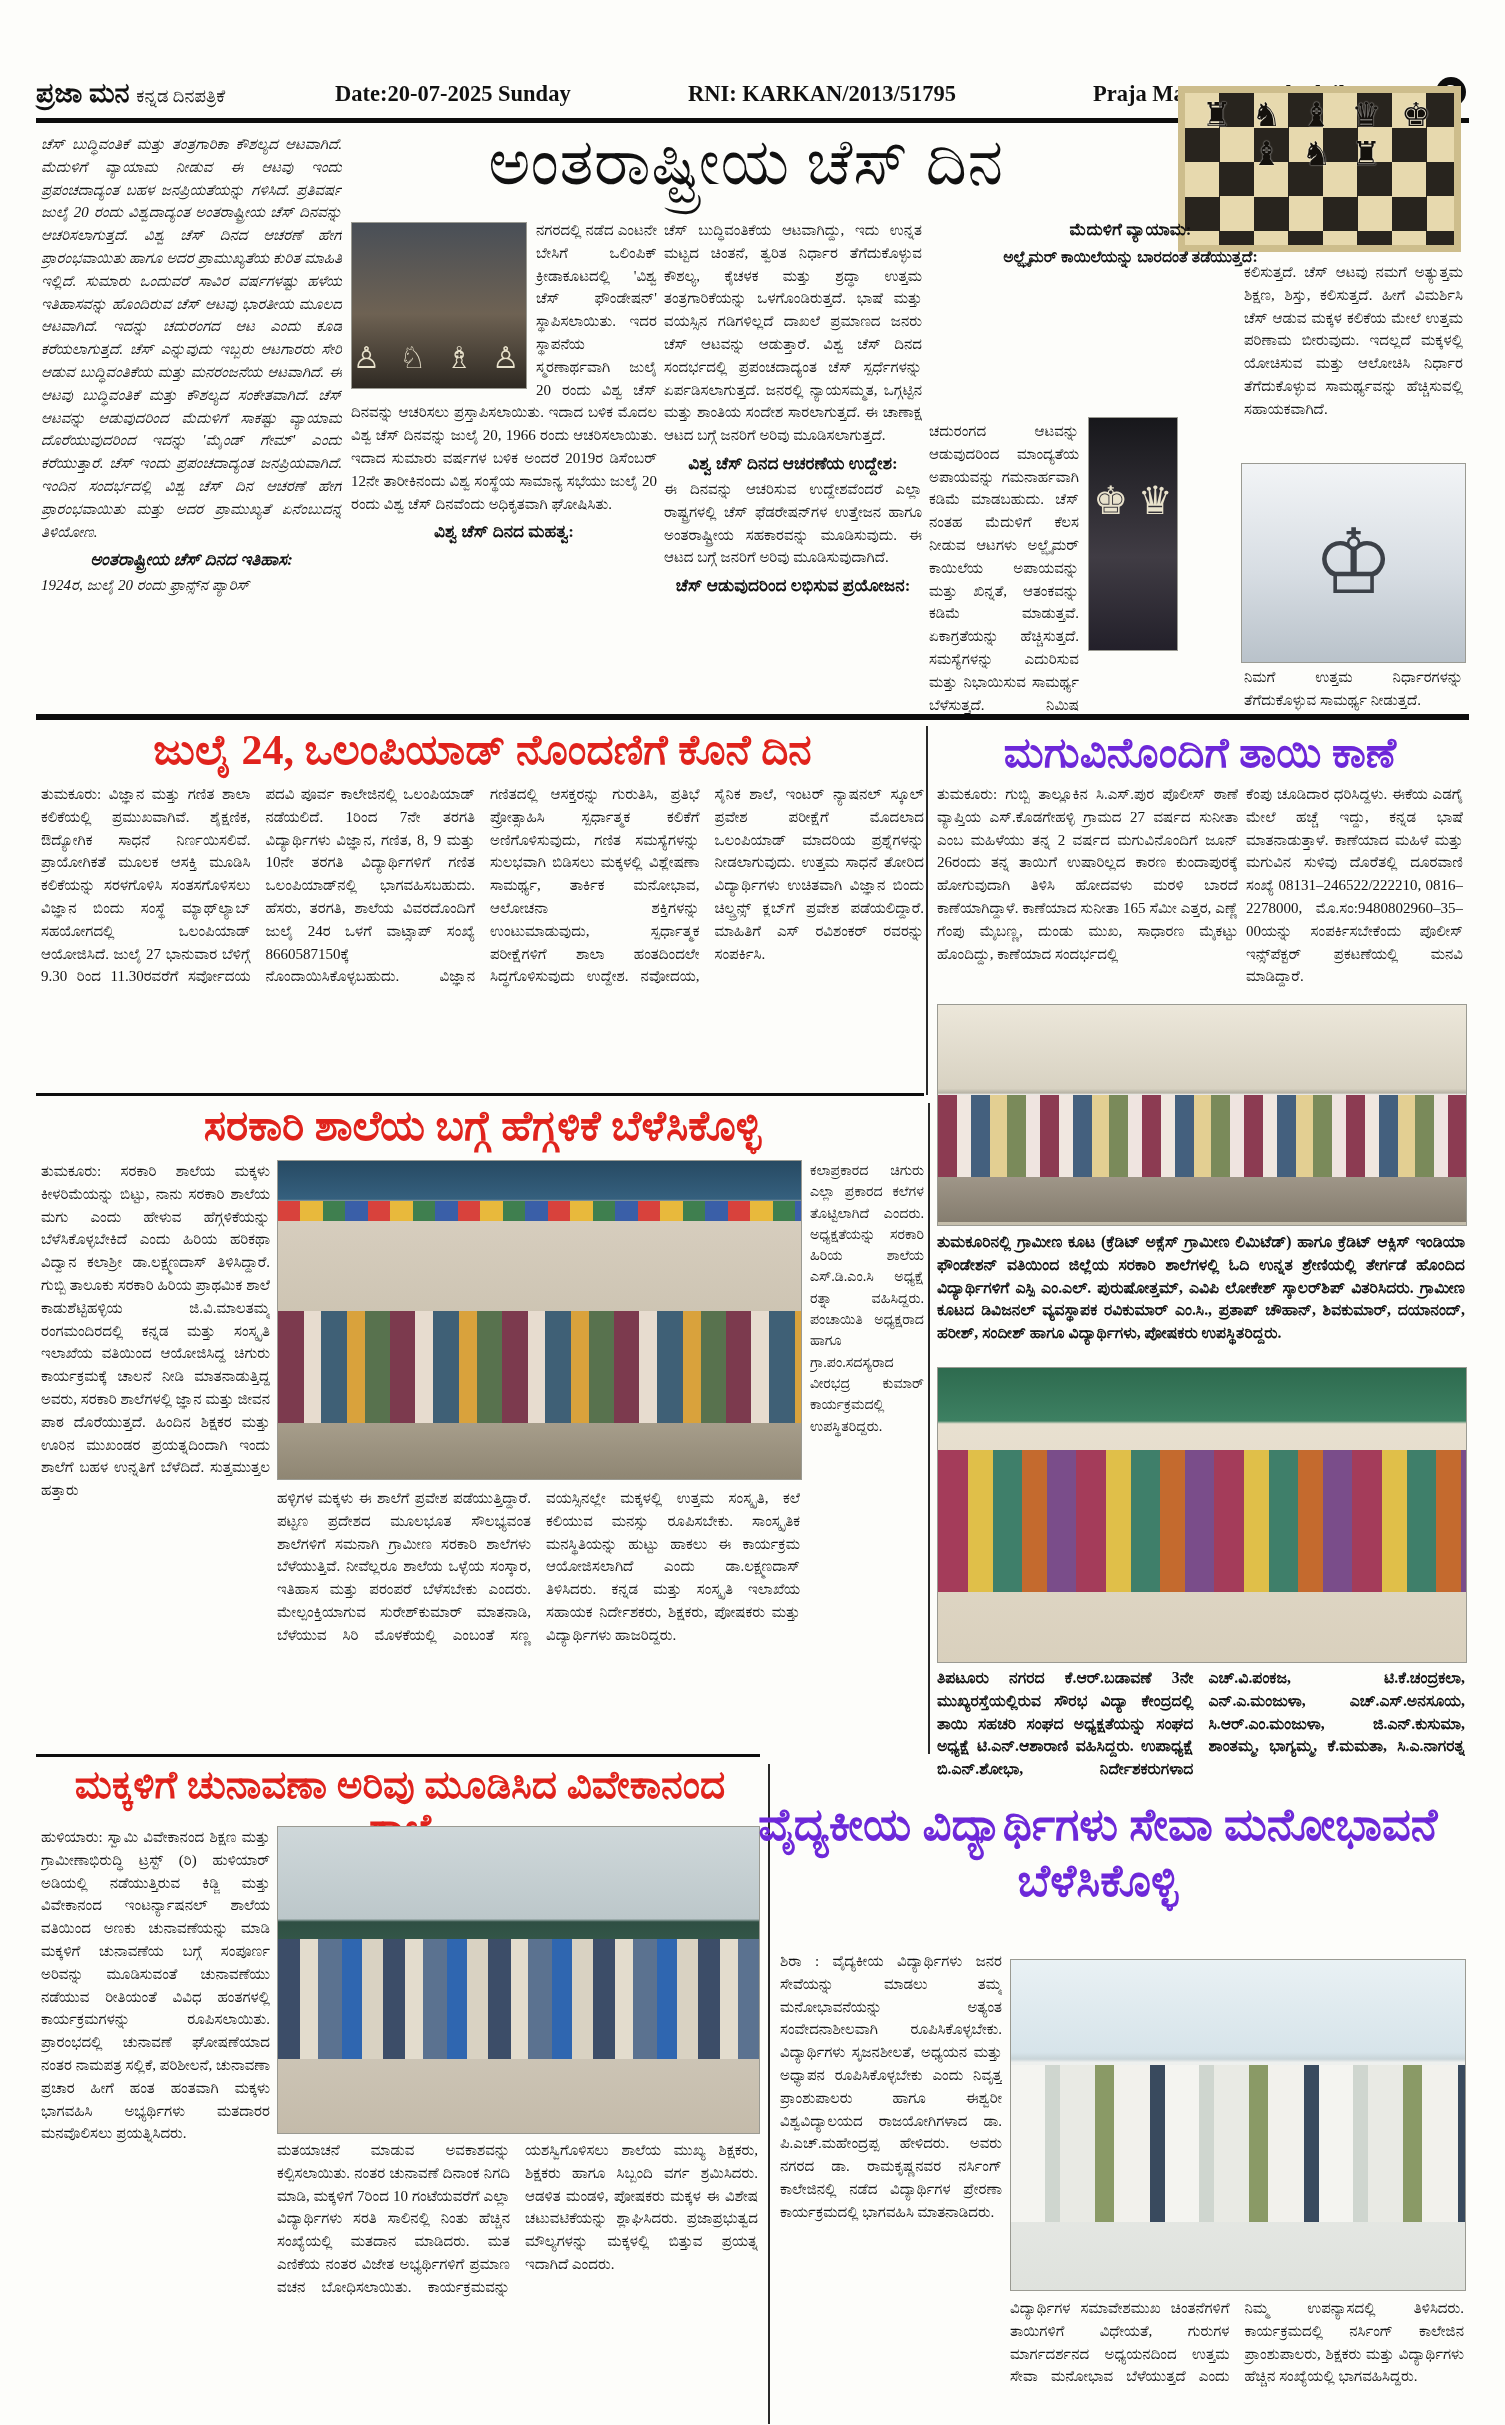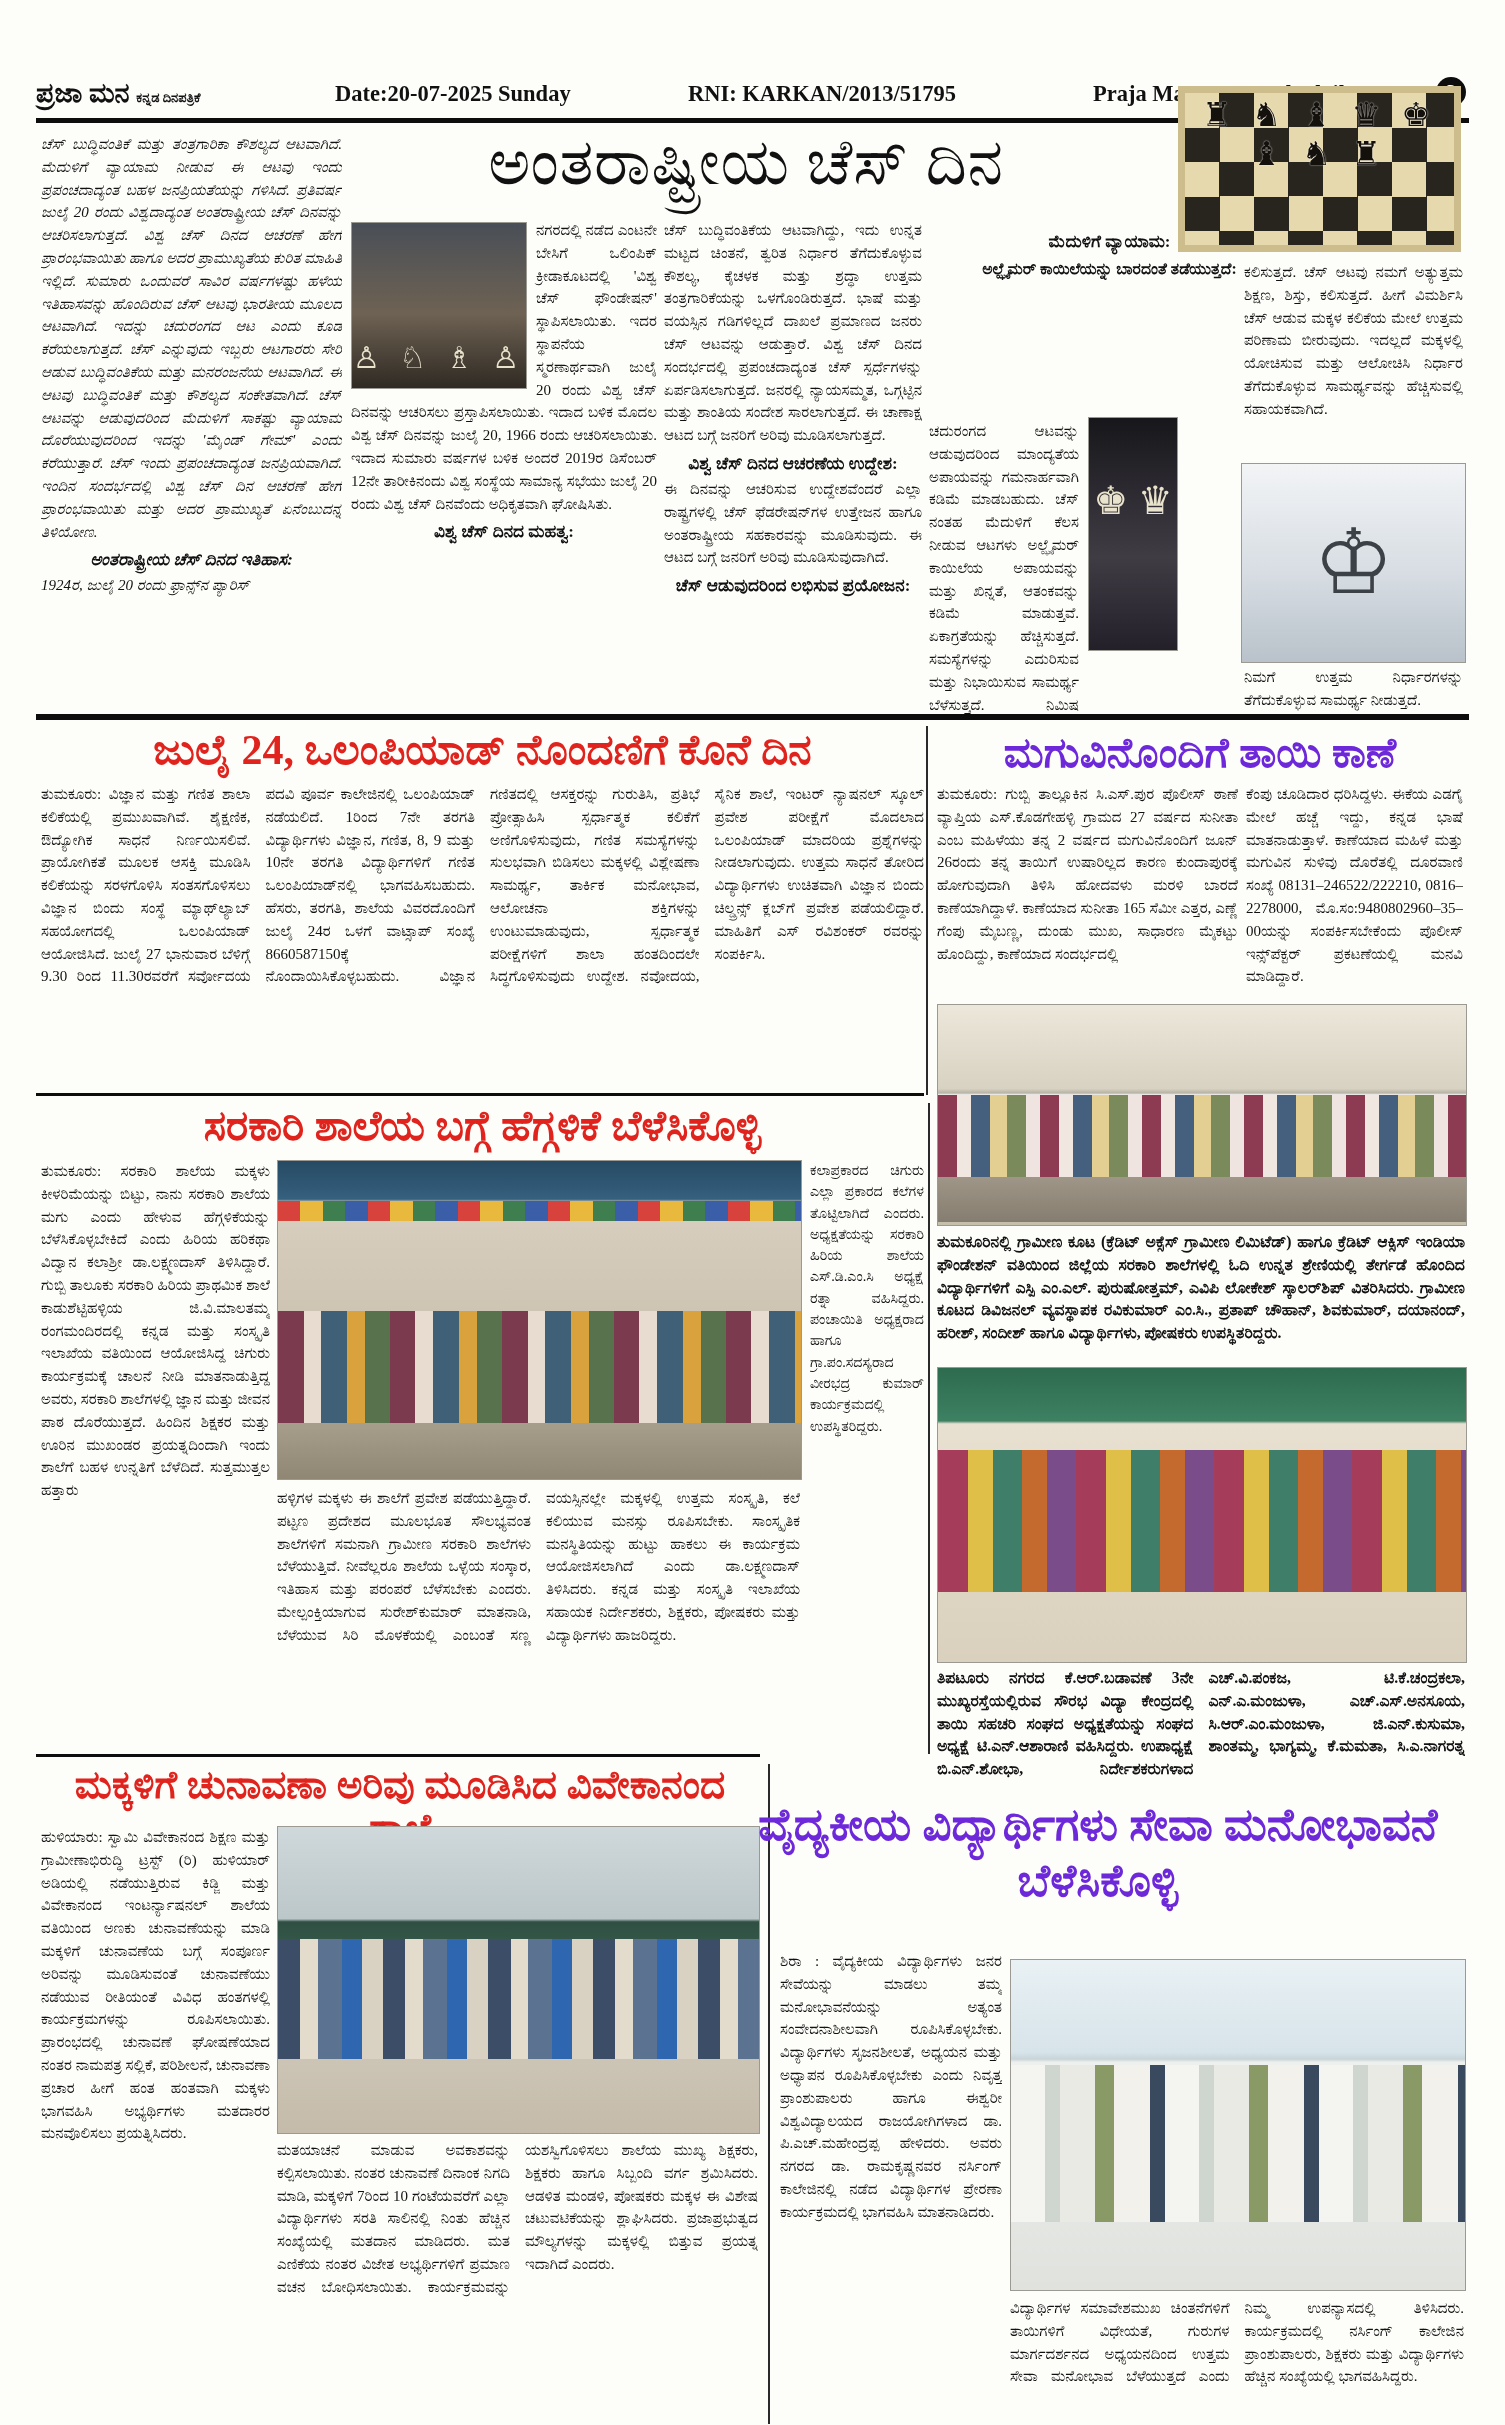--- a/index.html
+++ b/index.html
@@ -24,21 +24,21 @@
   .chessboard{background:repeating-conic-gradient(#28241e 0% 25%,#e7d9ae 0% 50%) 0 0/69px 69px;
               border:7.5px solid #cdbd8c;box-sizing:border-box;height:100%;}
   .narrowtxt{font-size:14.2px;line-height:1.5;text-align:justify;overflow:hidden;}
 </style>
 </head>
 <body>
 
 <div class="page">
 
   <div class="abs" style="top:75px;left:36px;width:1433px;height:42px;">
-    <span class="abs hdr-item" style="left:0;top:3px;font-size:27px;"><span>ಪ್ರಜಾ ಮನ</span> <span style="font-size:13px;font-weight:bold;">ಕನ್ನಡ ದಿನಪತ್ರಿಕೆ</span></span>
+    <span class="abs hdr-item" style="left:0;top:3px;font-size:27px;"><span>ಪ್ರಜಾ ಮನ</span> <span style="font-size:18px;font-weight:normal;">ಕನ್ನಡ ದಿನಪತ್ರಿಕೆ</span></span>
     <span class="abs hdr-item" style="left:299px;top:6px;">Date:20-07-2025 Sunday</span>
     <span class="abs hdr-item" style="left:652px;top:6px;">RNI: KARKAN/2013/51795</span>
     <span class="abs hdr-item" style="left:1057px;top:6px;">Praja Mana Kannada daily</span>
     <span class="abs page-circle" style="left:1400px;top:1.5px;">3</span>
   </div>
   <div class="abs rule" style="top:118px;left:36px;width:1433px;height:5.2px;"></div>
 
   <div class="ab abs headline-main" style="top:130px;left:315px;width:862px;">ಅಂತರಾಷ್ಟ್ರೀಯ ಚೆಸ್ ದಿನ</div>
 
   <div class="abs photo chessboard" style="top:86px;left:1178px;width:283px;height:166px;">
@@ -59,21 +59,21 @@
     <div class="subhead">ವಿಶ್ವ ಚೆಸ್ ದಿನದ ಮಹತ್ವ:</div>
   </div>
 
   <div class="abs bodytxt" style="top:219px;left:664px;width:258px;height:495px;">
     <span>ಚೆಸ್ ಬುದ್ಧಿವಂತಿಕೆಯ ಆಟವಾಗಿದ್ದು, ಇದು ಉನ್ನತ ಮಟ್ಟದ ಚಿಂತನೆ, ತ್ವರಿತ ನಿರ್ಧಾರ ತೆಗೆದುಕೊಳ್ಳುವ ಕೌಶಲ್ಯ, ಕೈಚಳಕ ಮತ್ತು ಶ್ರದ್ಧಾ ಉತ್ತಮ ತಂತ್ರಗಾರಿಕೆಯನ್ನು ಒಳಗೊಂಡಿರುತ್ತದೆ. ಭಾಷೆ ಮತ್ತು ವಯಸ್ಸಿನ ಗಡಿಗಳಿಲ್ಲದೆ ದಾಖಲೆ ಪ್ರಮಾಣದ ಜನರು ಚೆಸ್ ಆಟವನ್ನು ಆಡುತ್ತಾರೆ. ವಿಶ್ವ ಚೆಸ್ ದಿನದ ಸಂದರ್ಭದಲ್ಲಿ ಪ್ರಪಂಚದಾದ್ಯಂತ ಚೆಸ್ ಸ್ಪರ್ಧೆಗಳನ್ನು ಏರ್ಪಡಿಸಲಾಗುತ್ತದೆ. ಜನರಲ್ಲಿ ನ್ಯಾಯಸಮ್ಮತ, ಒಗ್ಗಟ್ಟಿನ ಮತ್ತು ಶಾಂತಿಯ ಸಂದೇಶ ಸಾರಲಾಗುತ್ತದೆ. ಈ ಚಾಣಾಕ್ಷ ಆಟದ ಬಗ್ಗೆ ಜನರಿಗೆ ಅರಿವು ಮೂಡಿಸಲಾಗುತ್ತದೆ.</span>
     <div class="subhead">ವಿಶ್ವ ಚೆಸ್ ದಿನದ ಆಚರಣೆಯ ಉದ್ದೇಶ:</div>
     <span>ಈ ದಿನವನ್ನು ಆಚರಿಸುವ ಉದ್ದೇಶವೆಂದರೆ ಎಲ್ಲಾ ರಾಷ್ಟ್ರಗಳಲ್ಲಿ ಚೆಸ್ ಫೆಡರೇಷನ್‌ಗಳ ಉತ್ತೇಜನ ಹಾಗೂ ಅಂತರಾಷ್ಟ್ರೀಯ ಸಹಕಾರವನ್ನು ಮೂಡಿಸುವುದು. ಈ ಆಟದ ಬಗ್ಗೆ ಜನರಿಗೆ ಅರಿವು ಮೂಡಿಸುವುದಾಗಿದೆ.</span>
     <div class="subhead">ಚೆಸ್ ಆಡುವುದರಿಂದ ಲಭಿಸುವ ಪ್ರಯೋಜನ:</div>
   </div>
 
-  <div class="abs" style="top:219px;left:956px;width:307px;height:196px;margin-top:12px;">
+  <div class="abs" style="top:219px;left:977px;width:307px;height:196px;">
     <div class="subhead" style="margin-top:0;">ಮೆದುಳಿಗೆ ವ್ಯಾಯಾಮ:</div>
     <div class="subhead" style="font-size:15.7px;">ಅಲ್ಝೈಮರ್ ಕಾಯಿಲೆಯನ್ನು ಬಾರದಂತೆ ತಡೆಯುತ್ತದೆ:</div>
   </div>
   <div class="abs bodytxt" style="top:420px;left:929px;width:150px;height:294px;">
     <span>ಚದುರಂಗದ ಆಟವನ್ನು ಆಡುವುದರಿಂದ ಮಾಂದ್ಯತೆಯ ಅಪಾಯವನ್ನು ಗಮನಾರ್ಹವಾಗಿ ಕಡಿಮೆ ಮಾಡಬಹುದು. ಚೆಸ್ ನಂತಹ ಮೆದುಳಿಗೆ ಕೆಲಸ ನೀಡುವ ಆಟಗಳು ಅಲ್ಝೈಮರ್ ಕಾಯಿಲೆಯ</span>
     <span>ಅಪಾಯವನ್ನು ಮತ್ತು ಖಿನ್ನತೆ, ಆತಂಕವನ್ನು ಕಡಿಮೆ ಮಾಡುತ್ತವೆ. ಏಕಾಗ್ರತೆಯನ್ನು ಹೆಚ್ಚಿಸುತ್ತದೆ. ಸಮಸ್ಯೆಗಳನ್ನು ಎದುರಿಸುವ ಮತ್ತು ನಿಭಾಯಿಸುವ ಸಾಮರ್ಥ್ಯ ಬೆಳೆಸುತ್ತದೆ. ನಿಮಿಷ ಉಡುವಂತಹ ನಿರ್ಧಾರಗಳನ್ನು ಕೈಗೊಳ್ಳುವ ಸಾಮರ್ಥ್ಯವನ್ನೂ ಸಹ</span>
   </div>
   <div class="abs photo" style="top:417px;left:1088px;width:88px;height:232px;background:linear-gradient(180deg,#17171b 0%,#403c44 60%,#23202a 100%);">
     <div class="glyphrow" style="font-size:39px;margin-top:60px;letter-spacing:0;line-height:1.2;">♚ ♛</div>
   </div>

